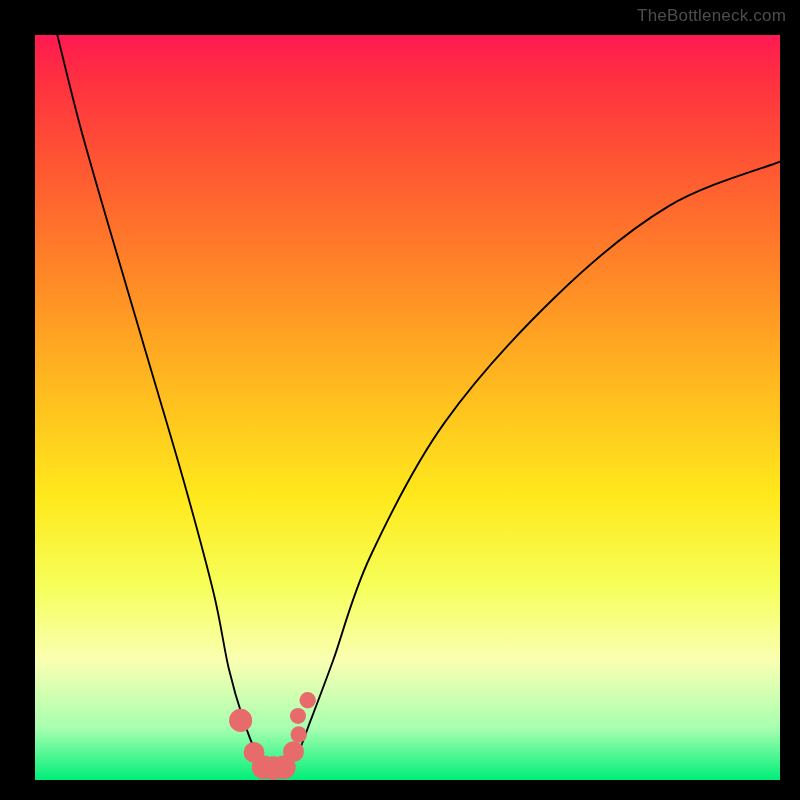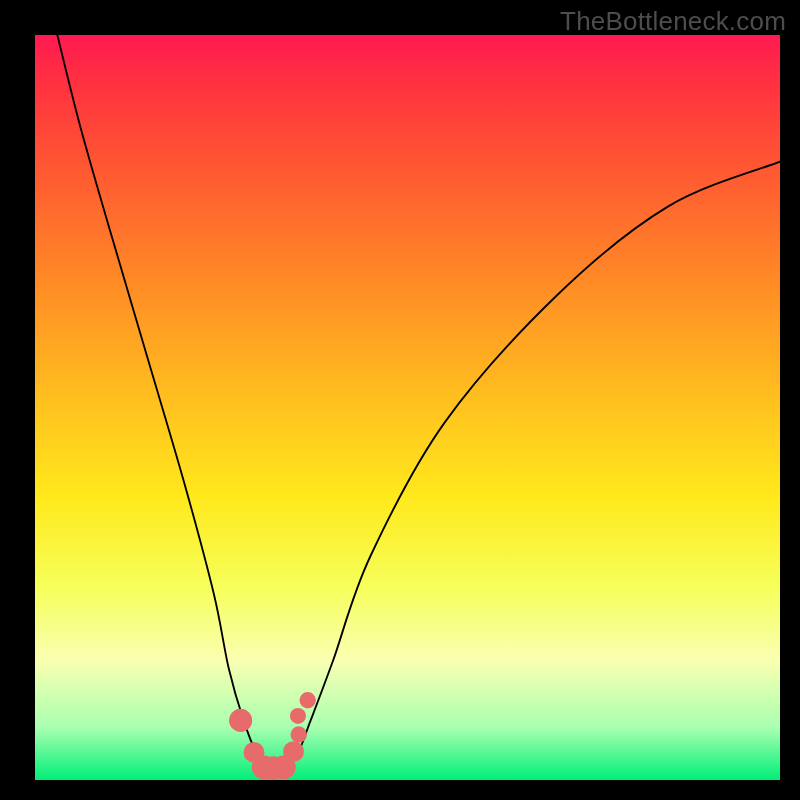--- a/index.html
+++ b/index.html
@@ -33,21 +33,21 @@
       #f6ff5a 74%,
       #faffb2 84%,
       #a8ffb0 93%,
       #00ef79 100%);
   }
   .watermark {
     position: absolute;
     top: 6px;
     right: 14px;
     color: #4d4d4d;
-    font-size: 26px;
+    font-size: 17px;
     font-weight: 500;
     letter-spacing: 0.2px;
     z-index: 5;
   }
   svg.overlay {
     position: absolute;
     left: 0;
     top: 0;
     width: 745px;
     height: 745px;

